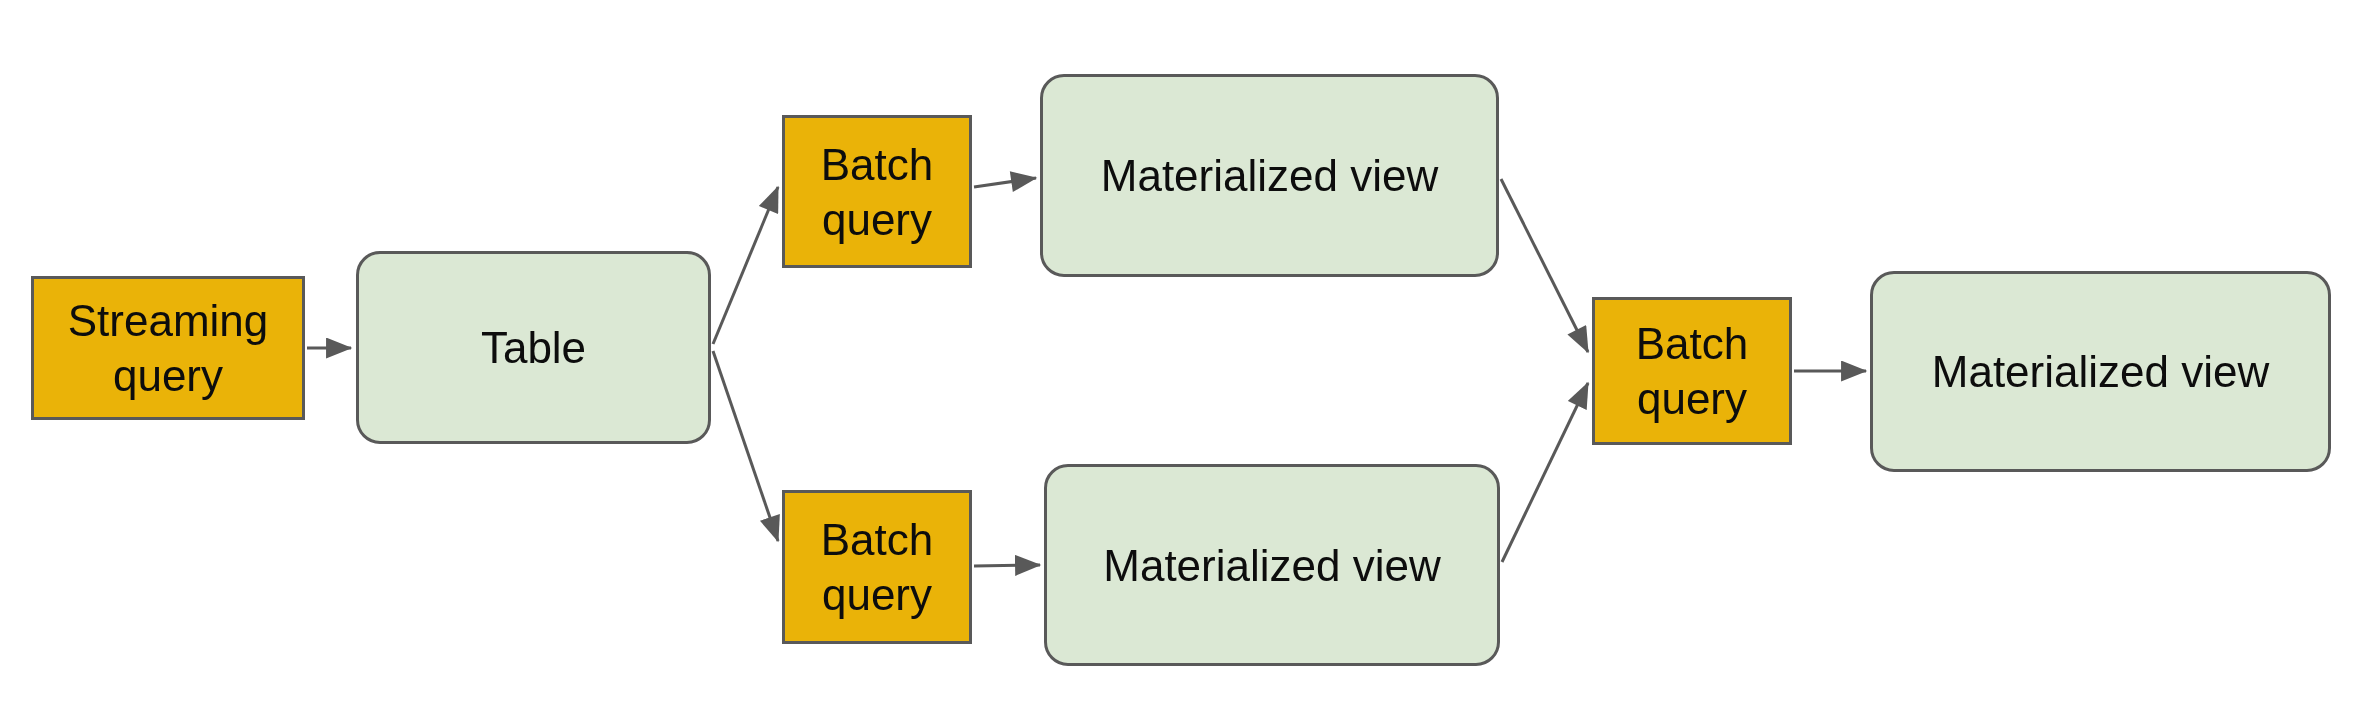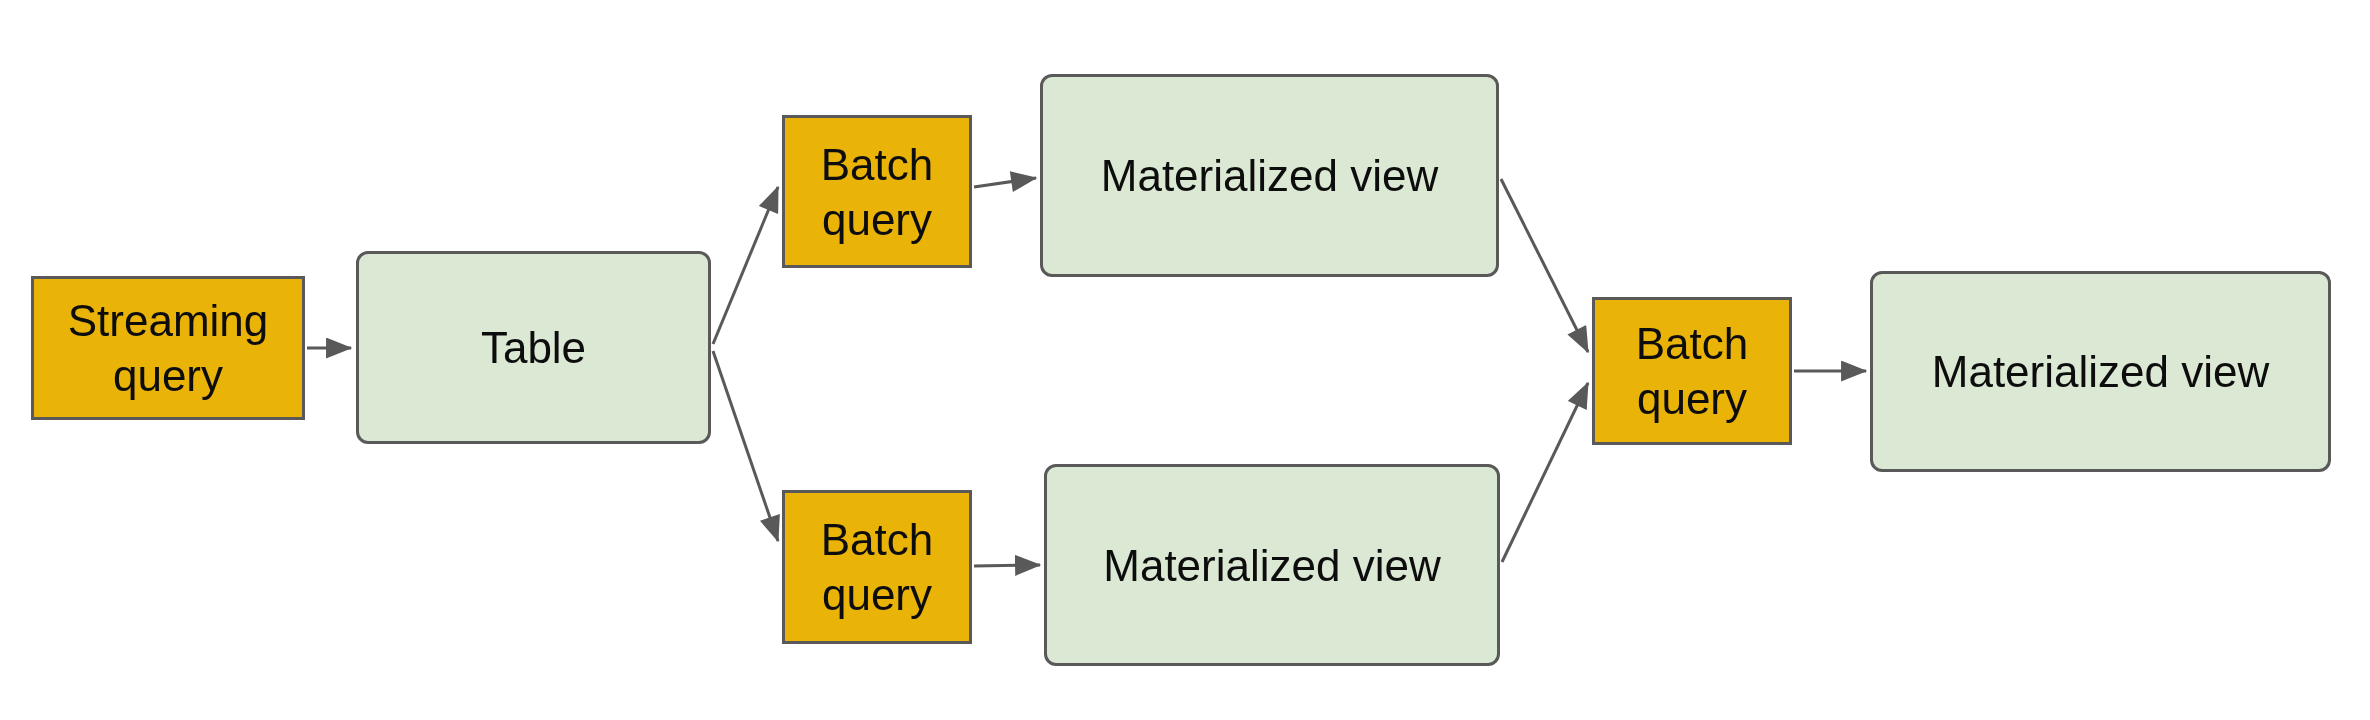--- a/index.html
+++ b/index.html
@@ -27,21 +27,21 @@
     border: 3px solid #595959;
     display: flex;
     align-items: center;
     justify-content: center;
     text-align: center;
     font-size: 44px;
     line-height: 1.25;
   }
   .node .lbl { display: block; padding: 0 28px; }
   .query-node { background: #eab308; border-radius: 0; }
-  .view-node  { background: #dbe8d4; border-radius: 12px; }
+  .view-node  { background: #dbe8d4; border-radius: 24px; }
 
   .n-streaming    { left: 31px;   top: 276px; width: 274px; height: 144px; }
   .n-table        { left: 356px;  top: 251px; width: 355px; height: 193px; }
   .n-batch-top    { left: 782px;  top: 115px; width: 190px; height: 153px; }
   .n-matview-top  { left: 1040px; top: 74px;  width: 459px; height: 203px; }
   .n-batch-bottom { left: 782px;  top: 490px; width: 190px; height: 154px; }
   .n-matview-bottom{ left: 1044px; top: 464px; width: 456px; height: 202px; }
   .n-batch-right  { left: 1592px; top: 297px; width: 200px; height: 148px; }
   .n-matview-right{ left: 1870px; top: 271px; width: 461px; height: 201px; }
 </style>

